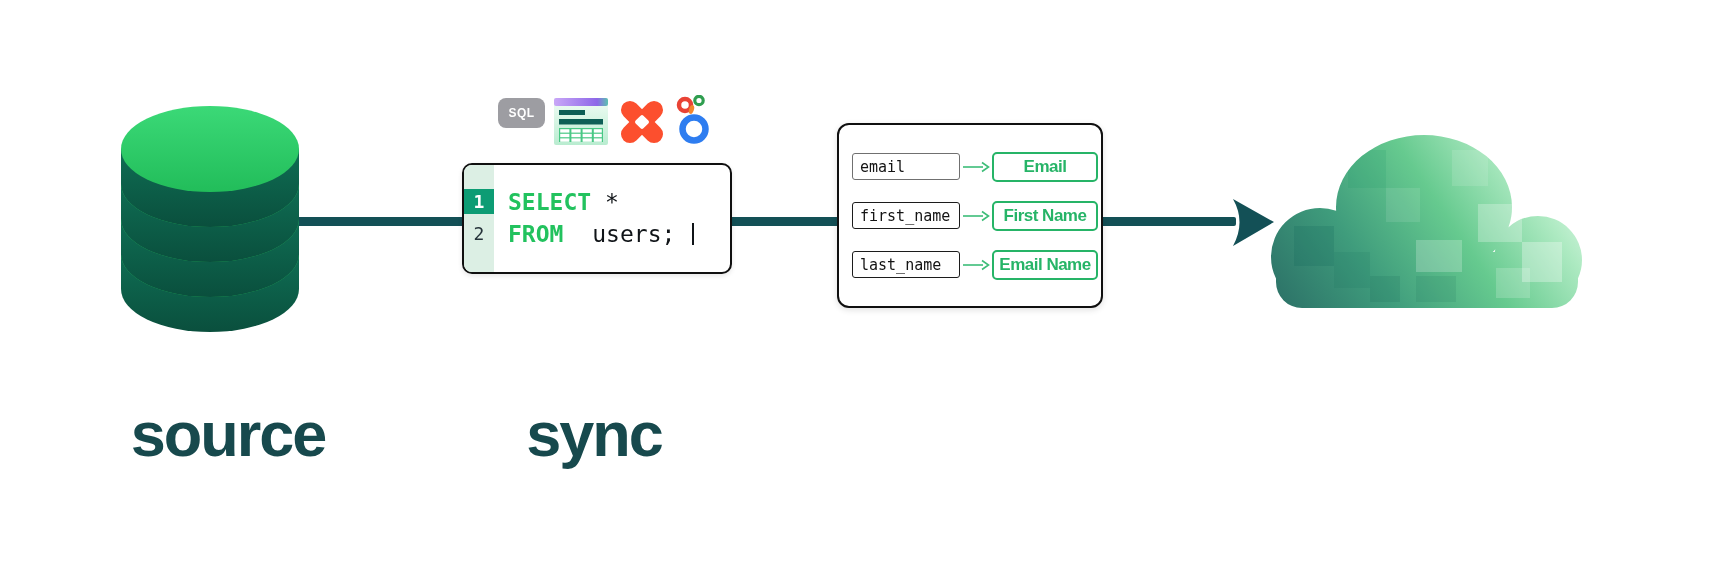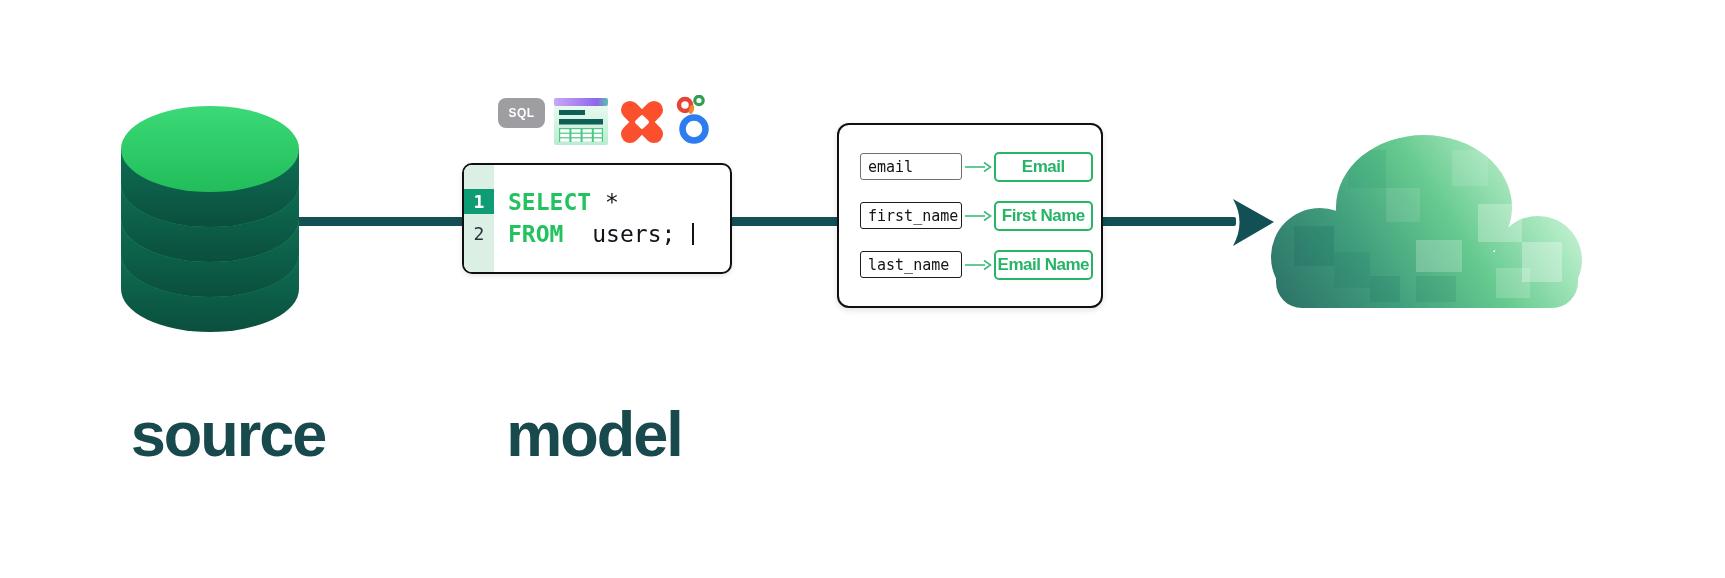--- a/index.html
+++ b/index.html
@@ -29,21 +29,21 @@
     font-family:"DejaVu Sans Mono",monospace;font-size:23px;color:#101418;}
   .code-line .kw{color:#22c25e;font-weight:bold;white-space:pre;}
   .code-line .plain{white-space:pre;}
   .code-line.l1{top:24px;}
   .code-line.l2{top:56px;gap:15px;}
   .cursor{display:inline-block;width:2px;height:22px;background:#101418;margin-left:2px;}
 
   
   .sync-box{position:absolute;left:837px;top:123px;width:266px;height:185px;background:#ffffff;
     border:2.5px solid #101010;border-radius:12px;box-shadow:0 2px 6px rgba(0,0,0,.12);
-    display:flex;flex-direction:column;justify-content:center;gap:19px;padding:8px;box-sizing:border-box;}
+    display:flex;flex-direction:column;justify-content:center;gap:19px;padding:0;box-sizing:border-box;}
   .map-row{display:flex;align-items:center;margin-left:13px;}
   .src-box{width:108px;height:27px;box-sizing:border-box;border:1.5px solid #1c1c1c;border-radius:3px;
     display:flex;align-items:center;padding-left:7px;
     font-family:"DejaVu Sans Mono",monospace;font-size:15px;color:#141414;background:#ffffff;}
   .map-row:first-child .src-box{border-color:#707070;}
   .map-arrow{margin:0 2px 0 3px;flex:0 0 auto;}
   .dst-box{width:106px;height:30px;box-sizing:border-box;border:2.3px solid #26b467;border-radius:5px;
     display:flex;align-items:center;justify-content:center;background:#ffffff;
     color:#26b467;font-weight:bold;font-size:17px;letter-spacing:-0.5px;white-space:nowrap;}
 </style>
@@ -222,15 +222,15 @@
         <path d="M19,1.5 L25.5,6 L19,10.5" fill="none" stroke="#3dbd78" stroke-width="1.6"></path>
       </svg>
       <div class="dst-box">
         <span>Email Name</span>
       </div>
     </div>
 
   </div>
 
   <div class="stage-label" style="left:228px">source</div>
-  <div class="stage-label" style="left:594px">model</div>
+  <div class="stage-label" style="left:594px">sync</div>
 
 </div>
 
 </body></html>

